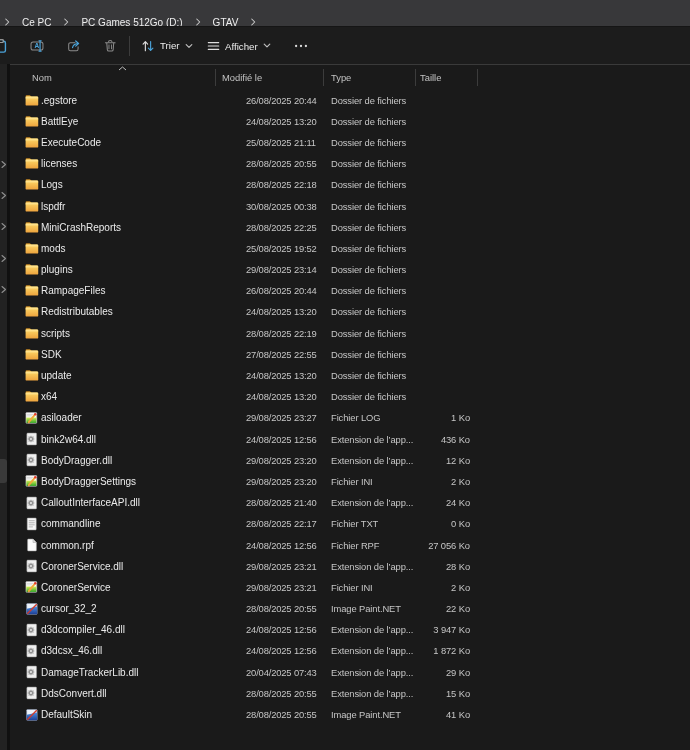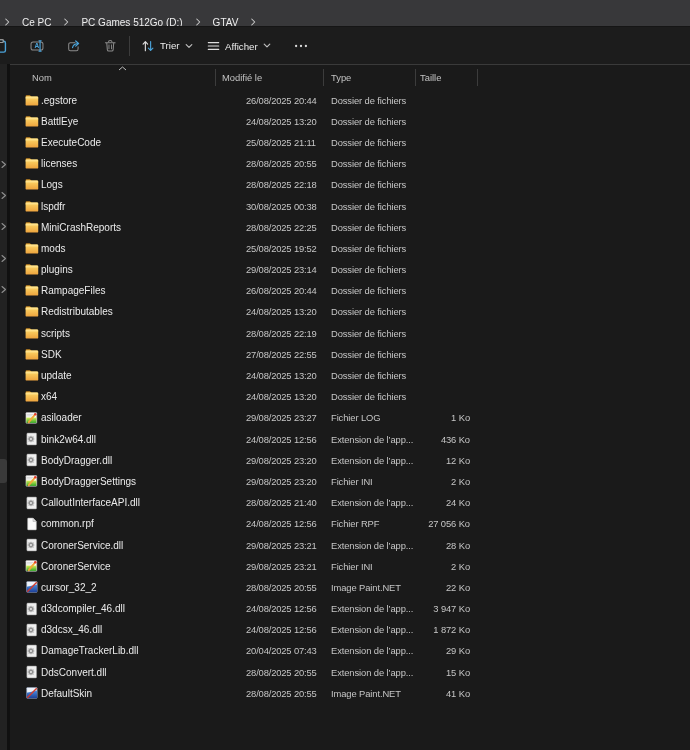--- a/index.html
+++ b/index.html
@@ -582,20 +582,32 @@
   </svg>
           </span>
           <span class="cell c-name">CalloutInterfaceAPI.dll</span>
           <span class="cell c-date">28/08/2025 21:40</span>
           <span class="cell c-type">Extension de l’app...</span>
           <span class="cell c-size">24 Ko</span>
         </div>
         <div class="row">
           <span class="cell c-icon">
             <svg width="14" height="14" viewBox="0 0 15 15">
+    <rect x="2.4" y="1.2" width="9.6" height="12.6" rx="0.7" fill="#f7f7f7" stroke="#a8a8a8" stroke-width="0.6"></rect>
+    <path d="M4 4 h6.4 M4 6.2 h6.4 M4 8.4 h6.4 M4 10.6 h4.4" stroke="#9a9a9a" stroke-width="0.8"></path>
+  </svg>
+          </span>
+          <span class="cell c-name">commandline</span>
+          <span class="cell c-date">28/08/2025 22:17</span>
+          <span class="cell c-type">Fichier TXT</span>
+          <span class="cell c-size">0 Ko</span>
+        </div>
+        <div class="row">
+          <span class="cell c-icon">
+            <svg width="14" height="14" viewBox="0 0 15 15">
     <path d="M2.8 2 a0.8 0.8 0 0 1 0.8 -0.8 h5 l3.6 3.6 v8.2 a0.8 0.8 0 0 1 -0.8 0.8 h-7.8 a0.8 0.8 0 0 1 -0.8 -0.8 z" fill="#fbfbfb" stroke="#a8a8a8" stroke-width="0.6"></path>
     <path d="M8.6 1.4 v3.4 h3.6" fill="#e2e2e2" stroke="#a8a8a8" stroke-width="0.6"></path>
   </svg>
           </span>
           <span class="cell c-name">common.rpf</span>
           <span class="cell c-date">24/08/2025 12:56</span>
           <span class="cell c-type">Fichier RPF</span>
           <span class="cell c-size">27 056 Ko</span>
         </div>
         <div class="row">

